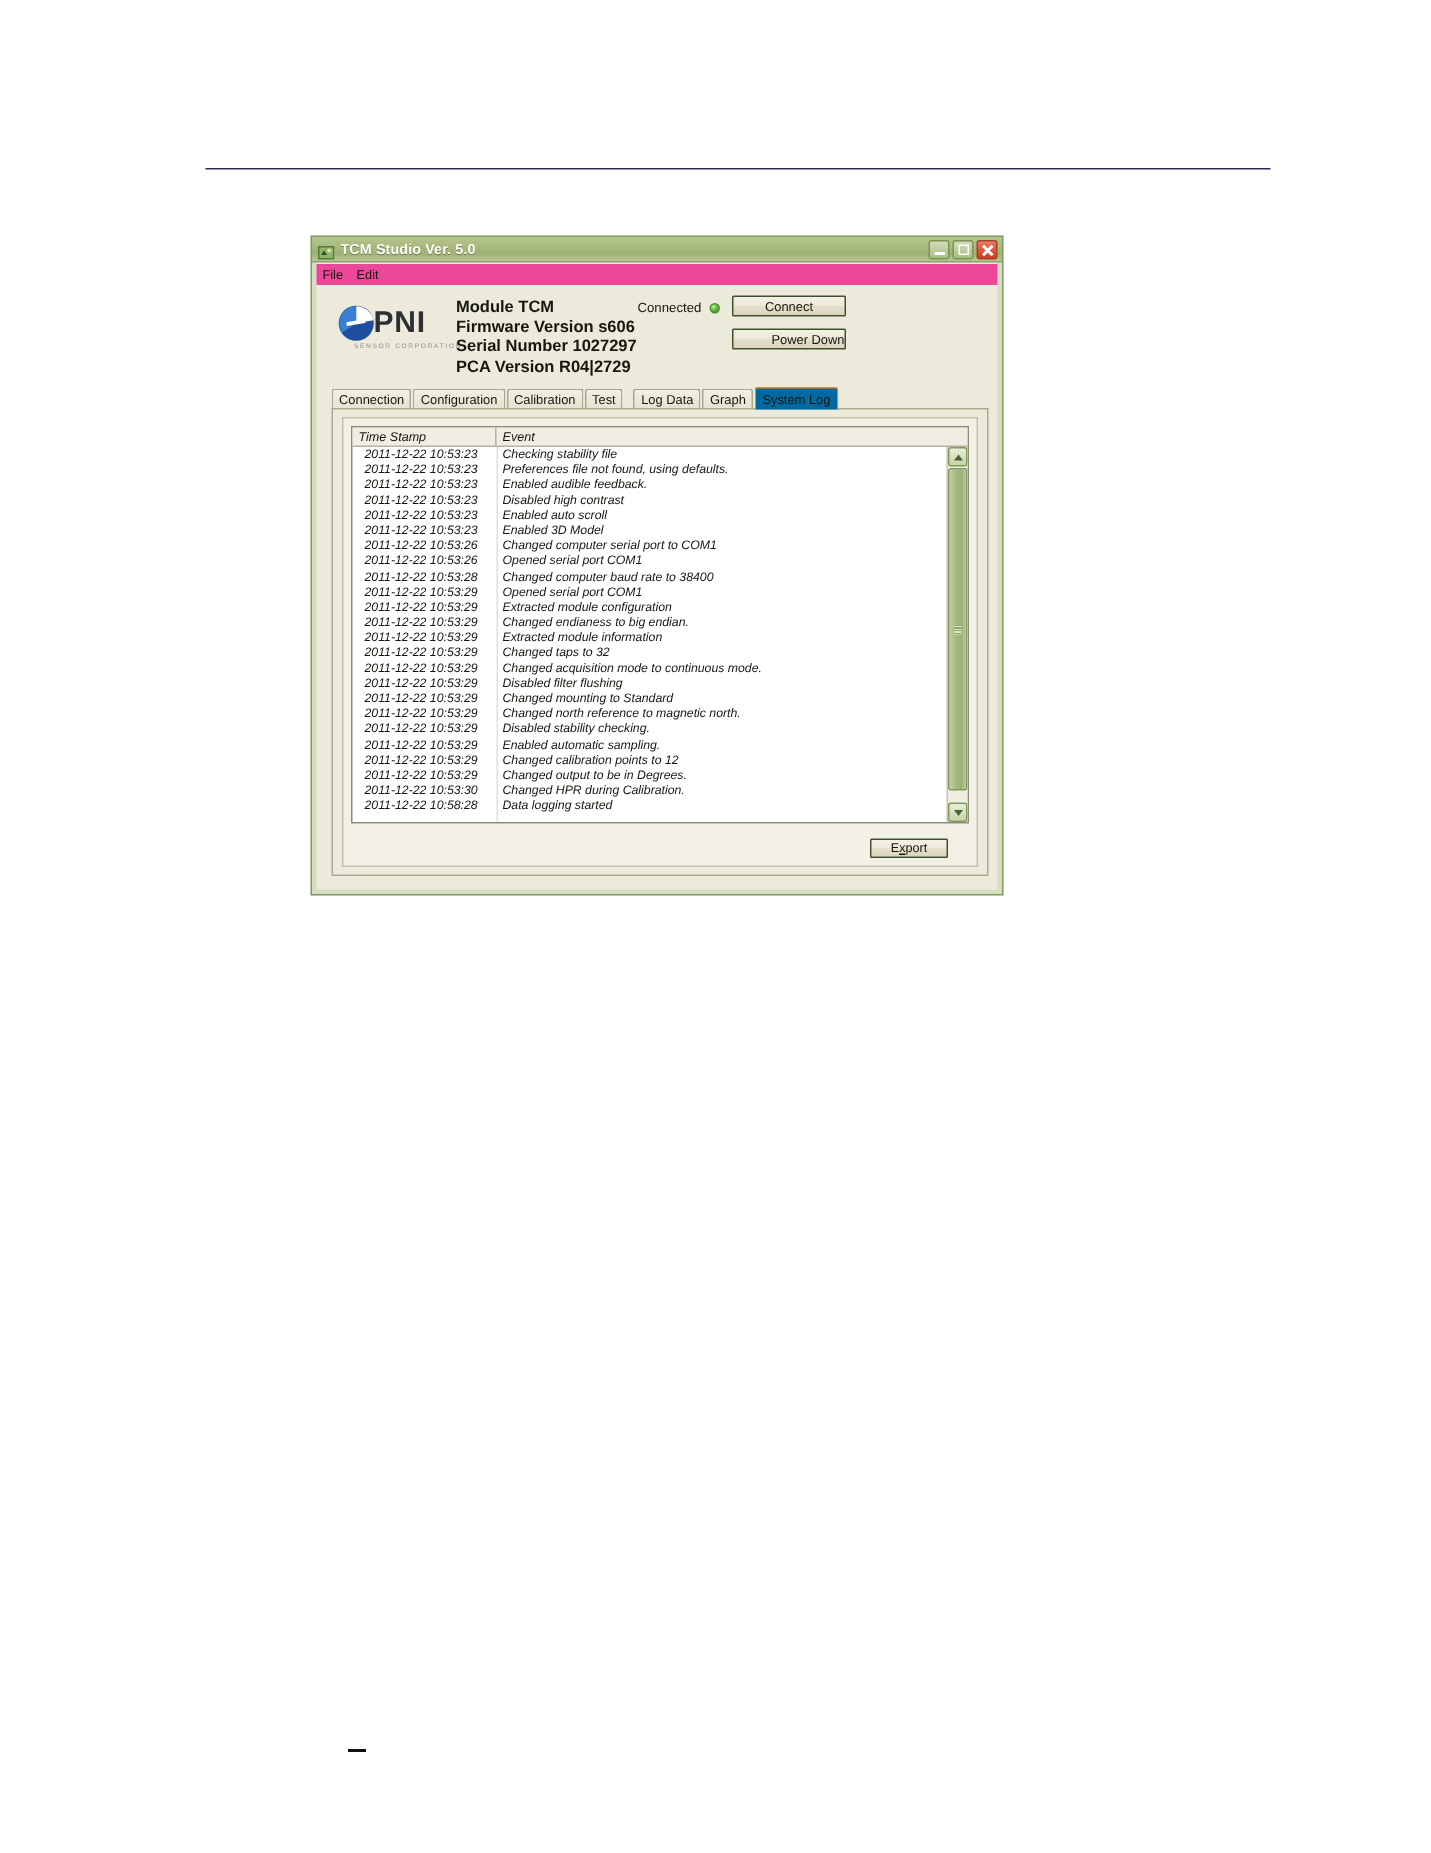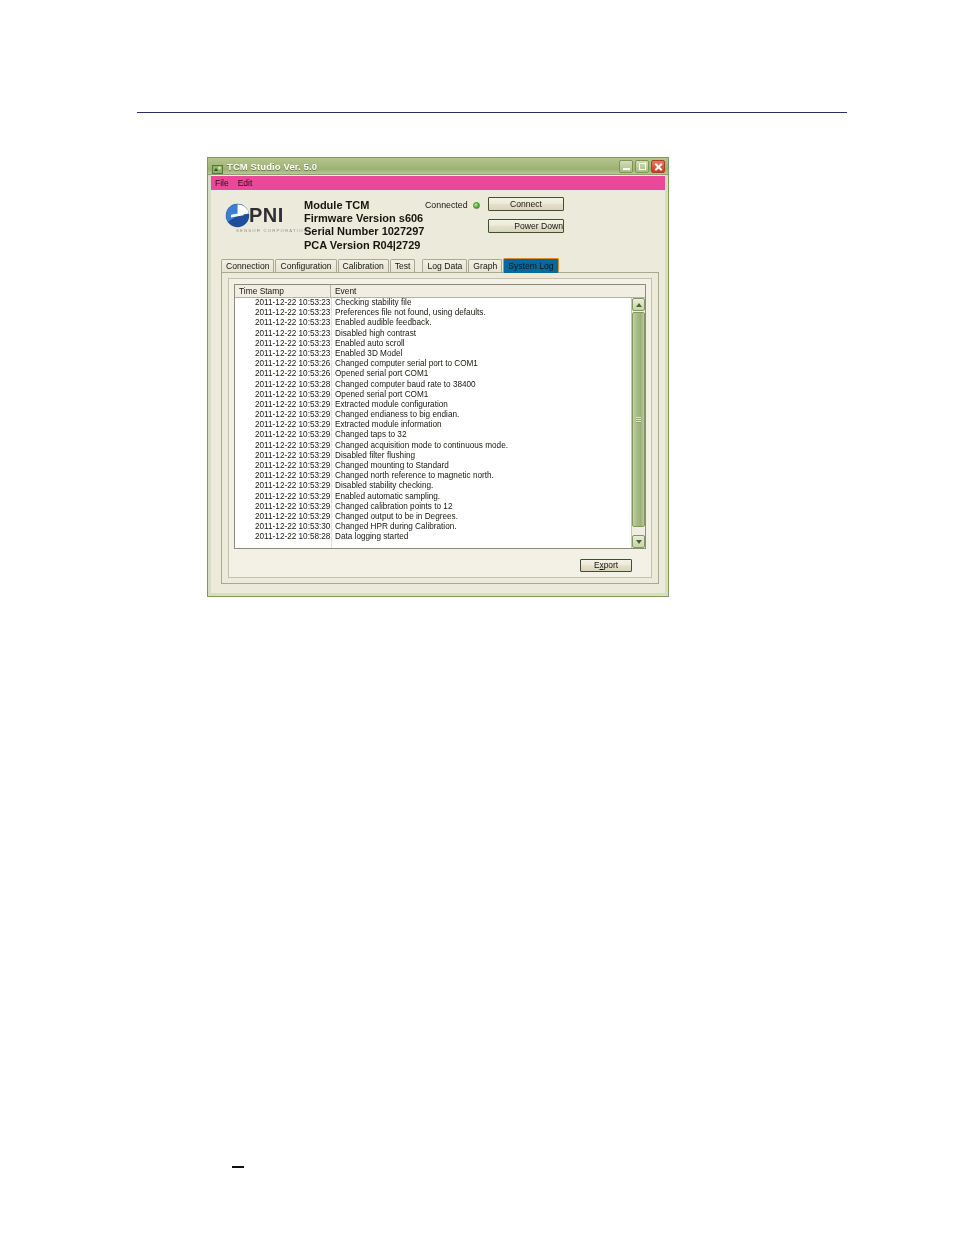--- a/index.html
+++ b/index.html
@@ -275,20 +275,21 @@
   .listview {
     position: absolute;
     left: 5px;
     top: 5px;
     right: 5px;
     height: 265px;
     background: #ffffff;
     border: 1px solid #8c8c78;
     box-sizing: border-box;
     overflow: hidden;
+    font-style: italic;
   }
   .lv-header {
     position: absolute;
     left: 0; top: 0;
     width: 100%;
     height: 13px;
     background: #f0eee2;
     border-bottom: 1px solid #b4b2a0;
     box-sizing: border-box;
     display: flex;
@@ -314,21 +315,21 @@
   }
   .lv-row {
     display: flex;
     height: 10.2px;
     font-size: 8.2px;
     color: #16160f;
     white-space: nowrap;
   }
   .lv-row .ts {
     width: 96px;
-    padding-left: 20px;
+    padding-left: 8px;
     box-sizing: border-box;
     line-height: 10.2px;
     overflow: hidden;
   }
   .lv-row .ev {
     flex: 1;
     padding-left: 4px;
     box-sizing: border-box;
     line-height: 10.2px;
     overflow: hidden;

